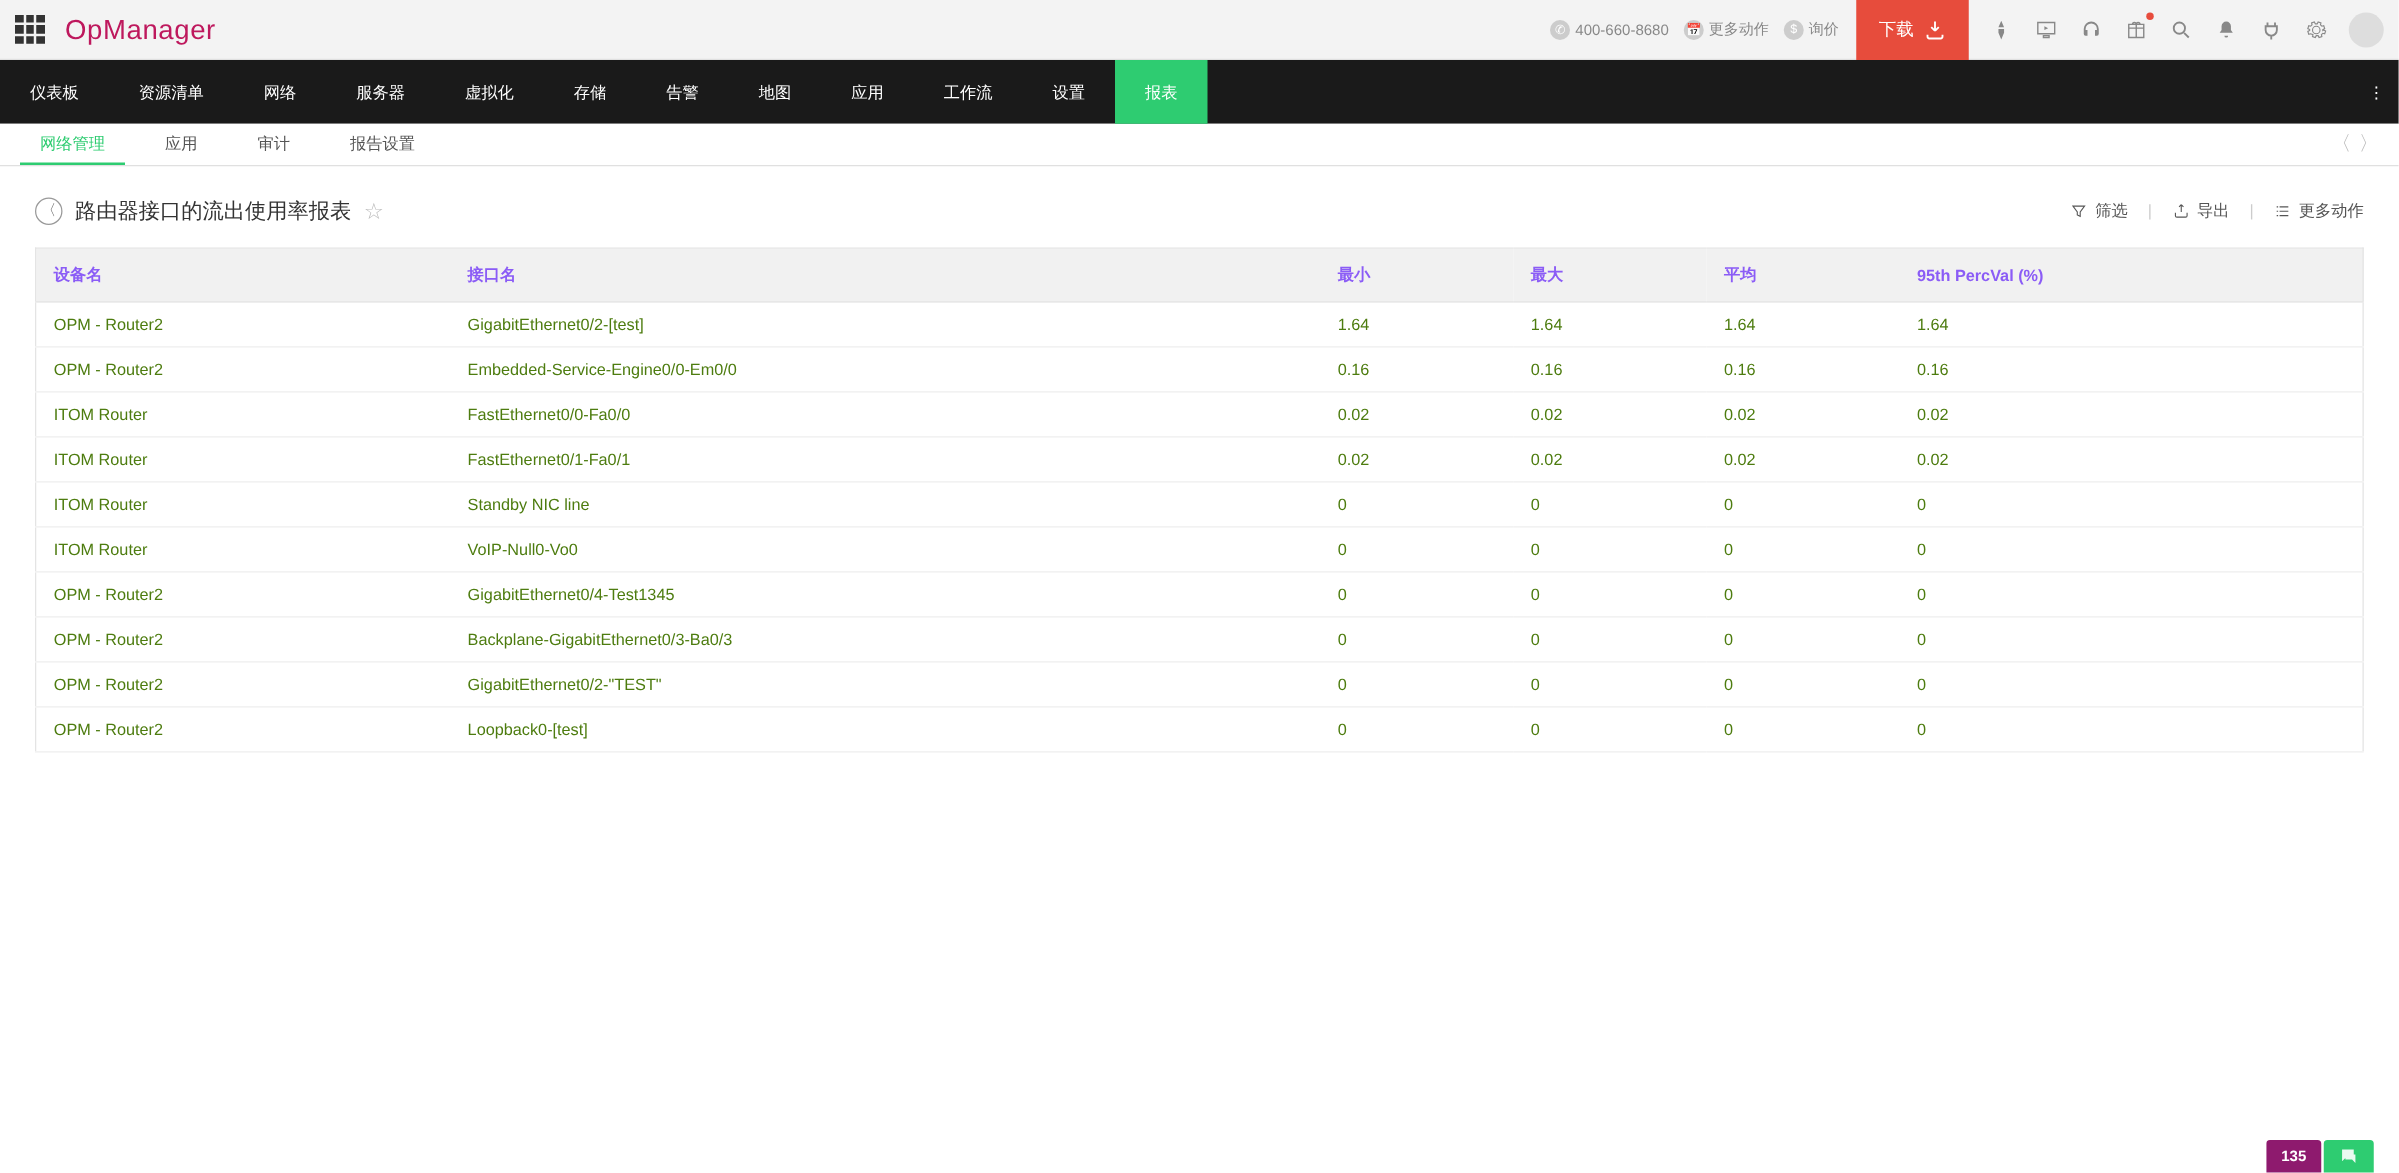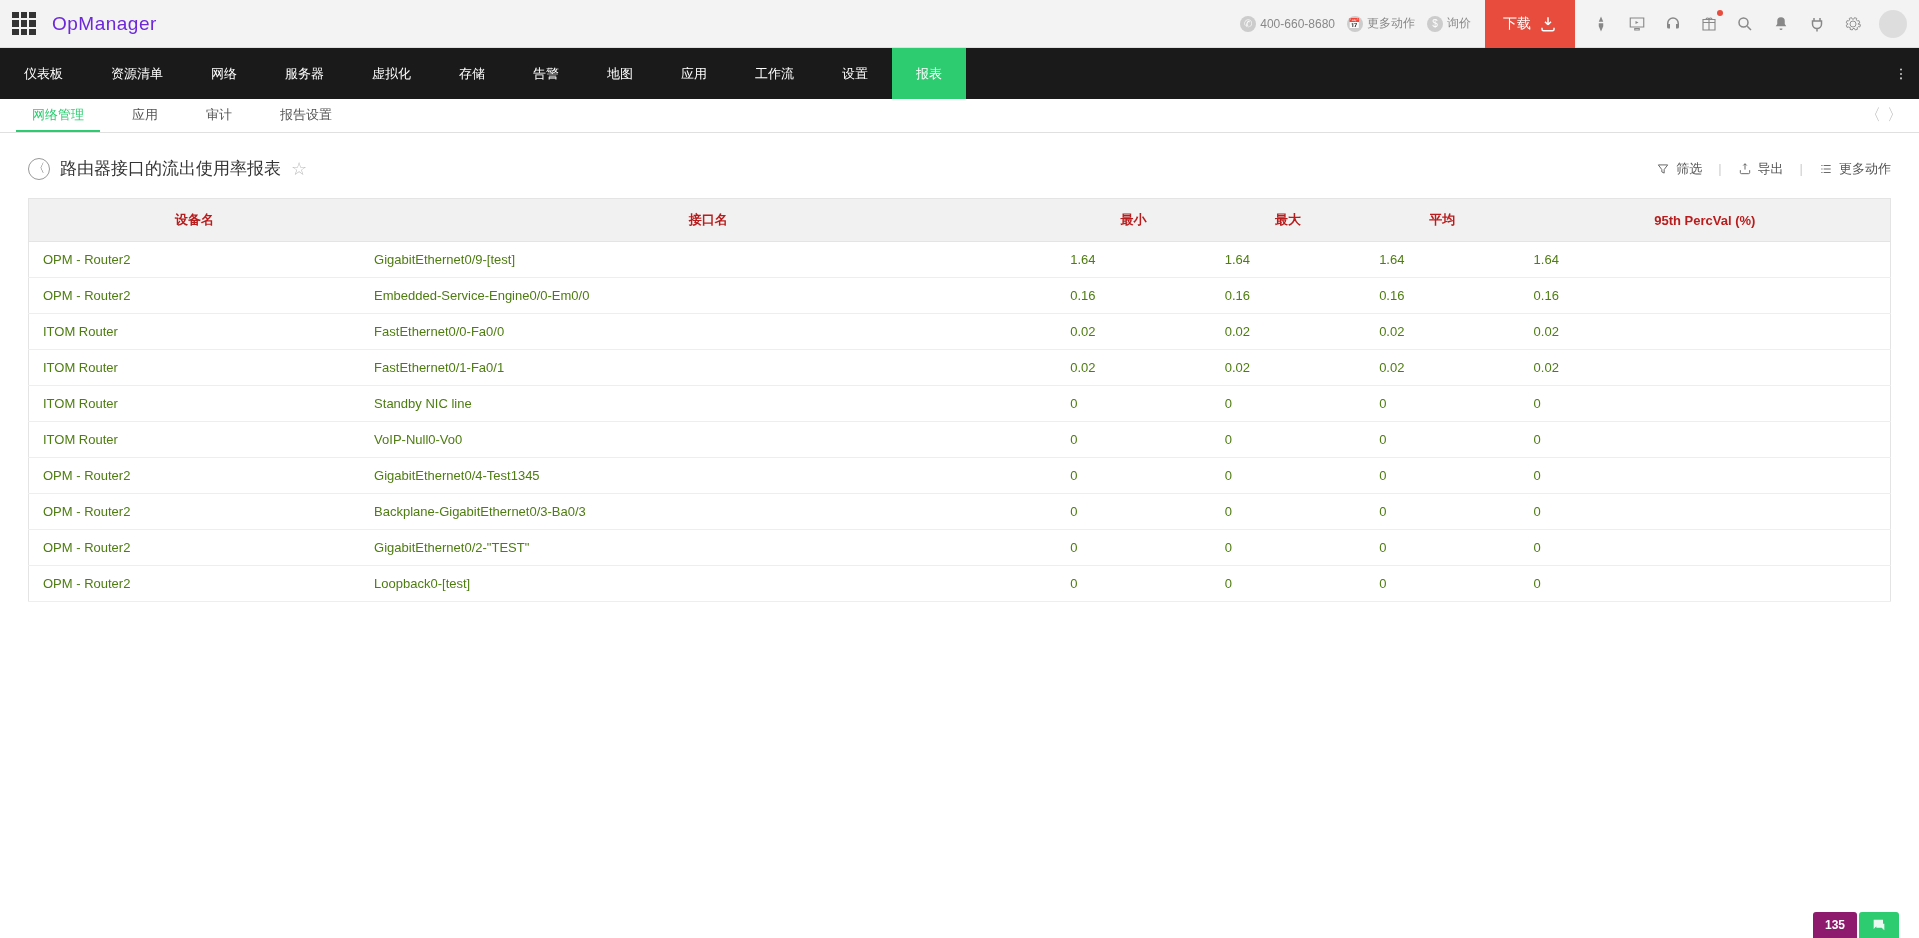--- a/index.html
+++ b/index.html
@@ -2,21 +2,21 @@
 <html><head>
 <meta charset="utf-8">
 <style>
 * { margin: 0; padding: 0; box-sizing: border-box; }
 body { font-family: -apple-system, BlinkMacSystemFont, "Segoe UI", Arial, sans-serif; font-size: 13px; color: #333; background: #fff; }
 
 
 .top-header { height: 48px; background: #f3f3f3; border-bottom: 1px solid #e0e0e0; display: flex; align-items: center; padding: 0 12px; }
 .apps-grid { width: 24px; height: 24px; display: grid; grid-template-columns: repeat(3,1fr); grid-template-rows: repeat(3,1fr); gap: 2px; cursor: pointer; margin-right: 16px; }
 .apps-grid span { background: #333; }
-.brand { font-size: 19px; font-weight: 300; color: #6d28d9; letter-spacing: 0.5px; }
+.brand { font-size: 22px; font-weight: 300; color: #be185d; letter-spacing: 0.5px; }
 .top-header-spacer { flex: 1; }
 .top-right { display: flex; align-items: center; gap: 4px; }
 .contact-item { display: flex; align-items: center; gap: 4px; font-size: 12px; color: #888; padding: 0 4px; }
 .contact-icon { width: 16px; height: 16px; border-radius: 50%; background: #ccc; display: flex; align-items: center; justify-content: center; font-size: 10px; color: #fff; }
 .download-btn { background: #e74c3c; color: #fff; height: 48px; padding: 0 18px; display: flex; align-items: center; gap: 8px; font-size: 14px; cursor: pointer; margin: 0 6px; }
 .download-btn svg { fill: #fff; }
 .top-icon { width: 32px; height: 32px; display: flex; align-items: center; justify-content: center; color: #888; cursor: pointer; border-radius: 3px; }
 .top-icon svg { width: 18px; height: 18px; fill: currentColor; }
 .avatar { width: 28px; height: 28px; border-radius: 50%; background: #ddd; margin-left: 6px; }
 
@@ -43,21 +43,21 @@
 .star-icon { color: #bbb; font-size: 18px; cursor: pointer; }
 .page-header-spacer { flex: 1; }
 .action-group { display: flex; align-items: center; gap: 16px; font-size: 13px; color: #555; }
 .action-item { display: flex; align-items: center; gap: 6px; cursor: pointer; }
 .action-item svg { width: 14px; height: 14px; fill: none; stroke: currentColor; stroke-width: 1.5; }
 .action-sep { color: #ccc; }
 
 
 .data-table { width: 100%; border: 1px solid #e4e4e4; border-collapse: collapse; }
 .data-table thead { background: #f1f1f1; }
-.data-table th { text-align: center; padding: 12px 14px; font-weight: 600; font-size: 13px; color: #b91c1c; border-bottom: 1px solid #e4e4e4; }
+.data-table th { text-align: left; padding: 12px 14px; font-weight: 600; font-size: 13px; color: #8b5cf6; border-bottom: 1px solid #e4e4e4; }
 .data-table td { padding: 10px 14px; font-size: 13px; color: #4d7c0f; border-bottom: 1px solid #eee; }
 
 
 .bottom-badges { position: fixed; right: 20px; bottom: 0; display: flex; gap: 2px; }
 .badge-purple { background: #8e1a6e; color: #fff; font-size: 12px; font-weight: bold; padding: 6px 12px; border-radius: 3px 3px 0 0; }
 .badge-green { background: #2ecc71; color: #fff; padding: 4px 10px; border-radius: 3px 3px 0 0; display: flex; align-items: center; }
 .badge-green svg { width: 20px; height: 16px; fill: #fff; }
 
 .gift-icon { position: relative; }
 .gift-dot { position: absolute; top: 2px; right: 2px; width: 6px; height: 6px; background: #e74c3c; border-radius: 50%; }
@@ -215,21 +215,21 @@
           <th>接口名</th>
           <th>最小</th>
           <th>最大</th>
           <th>平均</th>
           <th>95th PercVal (%)</th>
         </tr>
       </thead>
     <tbody id="table-body">
         <tr>
           <td>OPM - Router2</td>
-          <td>GigabitEthernet0/9-[test]</td>
+          <td>GigabitEthernet0/2-[test]</td>
           <td>1.64</td>
           <td>1.64</td>
           <td>1.64</td>
           <td>1.64</td>
         </tr>
         <tr>
           <td>OPM - Router2</td>
           <td>Embedded-Service-Engine0/0-Em0/0</td>
           <td>0.16</td>
           <td>0.16</td>

